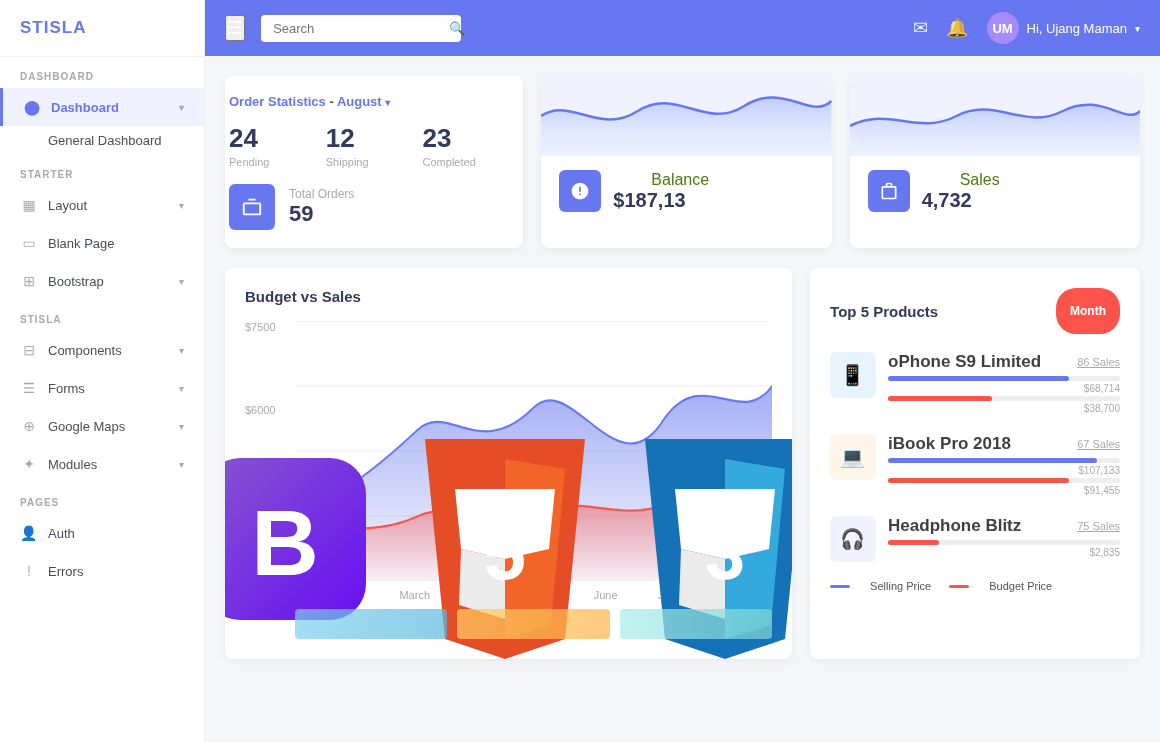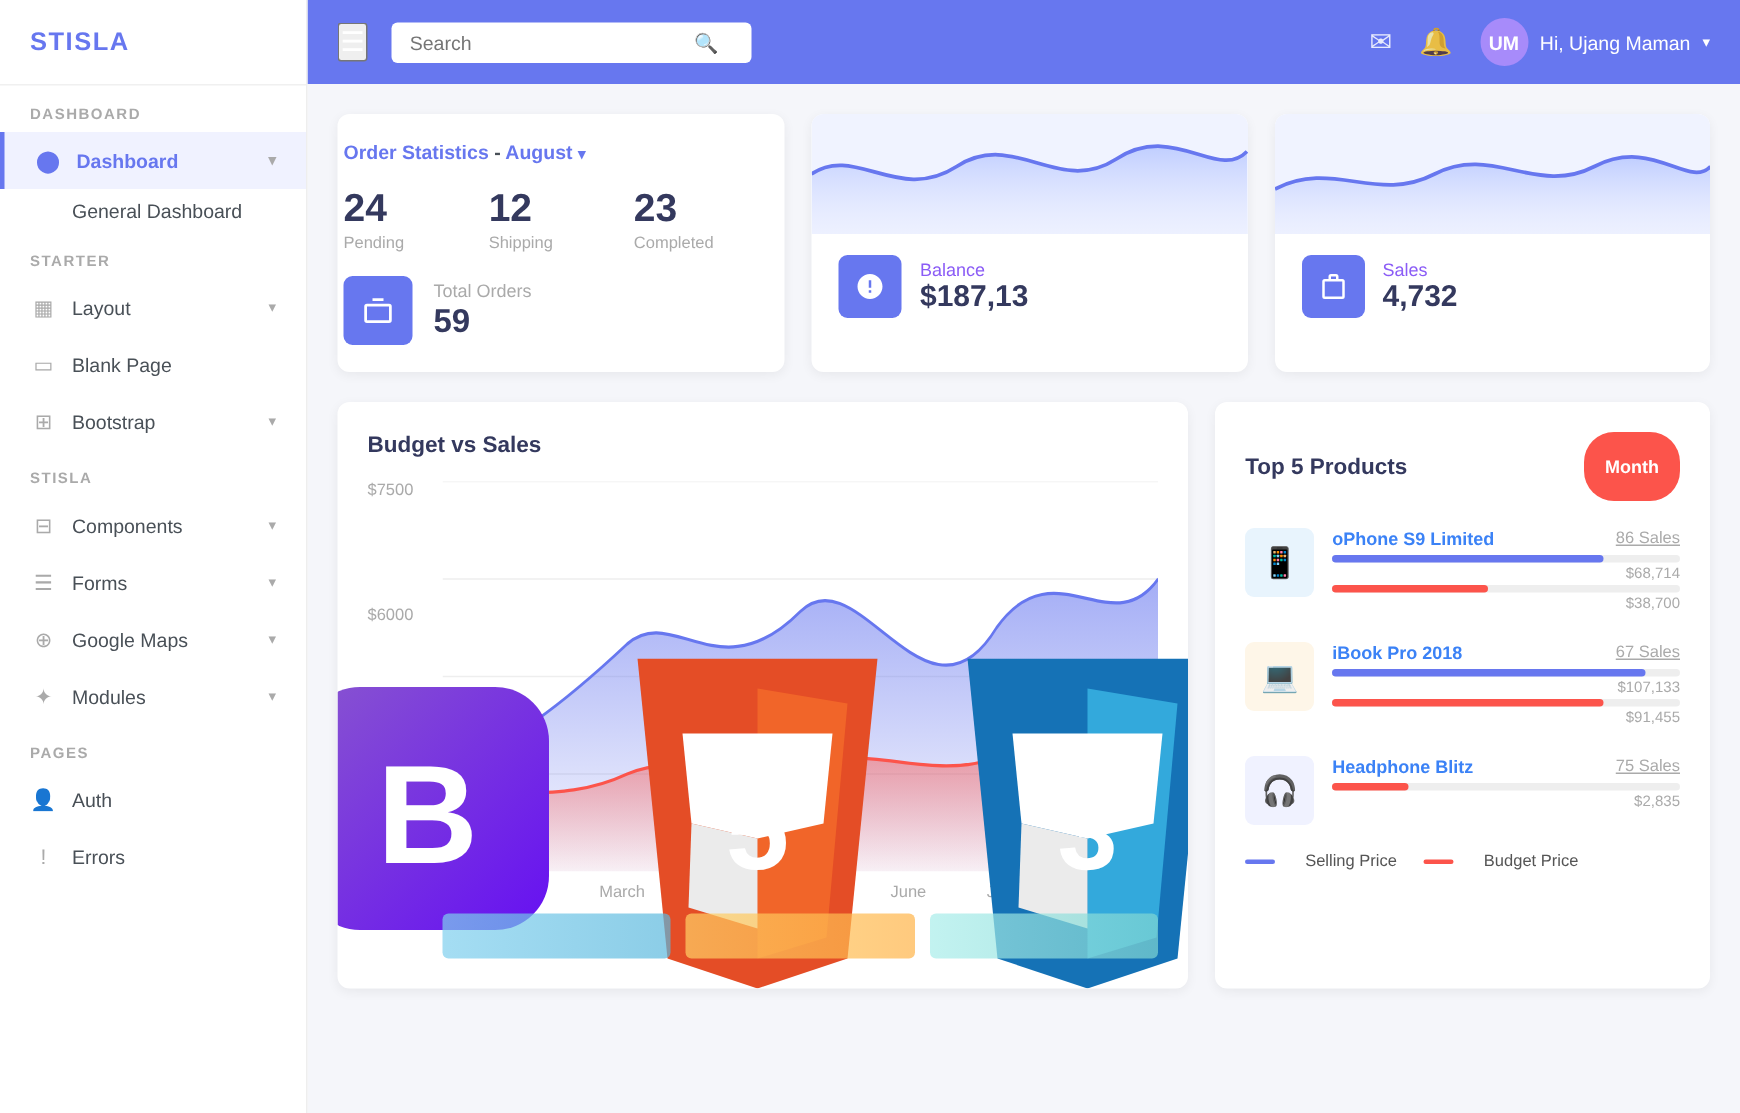--- a/index.html
+++ b/index.html
@@ -91,21 +91,21 @@
       font-size: 18px;
       margin-right: 16px;
       cursor: pointer;
     }
     .search-box {
       background: #fff;
       border-radius: 4px;
       display: flex;
       align-items: center;
       padding: 6px 12px;
-      width: 240px;
+      width: 200px;
     }
     .search-box input {
       border: none;
       outline: none;
       font-size: 13px;
       color: #555;
       width: 190px;
       background: transparent;
     }
     .search-icon-btn {
@@ -251,22 +251,23 @@
       width: 42px;
       height: 42px;
       border-radius: 6px;
       display: flex;
       align-items: center;
       justify-content: center;
       color: #fff;
       font-size: 18px;
     }
     .metric-label {
-      font-size: 12px;
-      color: #8b5cf6;
+      font-size: 16px;
+      color: #4d7c0f;
+      margin-left: 38px;
     }
     .metric-value {
       font-size: 20px;
       font-weight: 700;
       color: #34395e;
     }
 
     
     .wave-svg { width: 100%; height: 80px; }
 
@@ -340,23 +341,23 @@
       flex-shrink: 0;
     }
     .product-info { flex: 1; }
     .product-name-row {
       display: flex;
       align-items: center;
       justify-content: space-between;
       margin-bottom: 4px;
     }
     .product-name {
-      font-size: 12px;
+      font-size: 17px;
       font-weight: 600;
-      color: #3b82f6;
+      color: #404040;
     }
     .product-sales {
       font-size: 11px;
       color: #aaa;
       text-decoration: underline;
     }
     .product-bar-row {
       margin-bottom: 2px;
     }
     .product-bar-bg {

